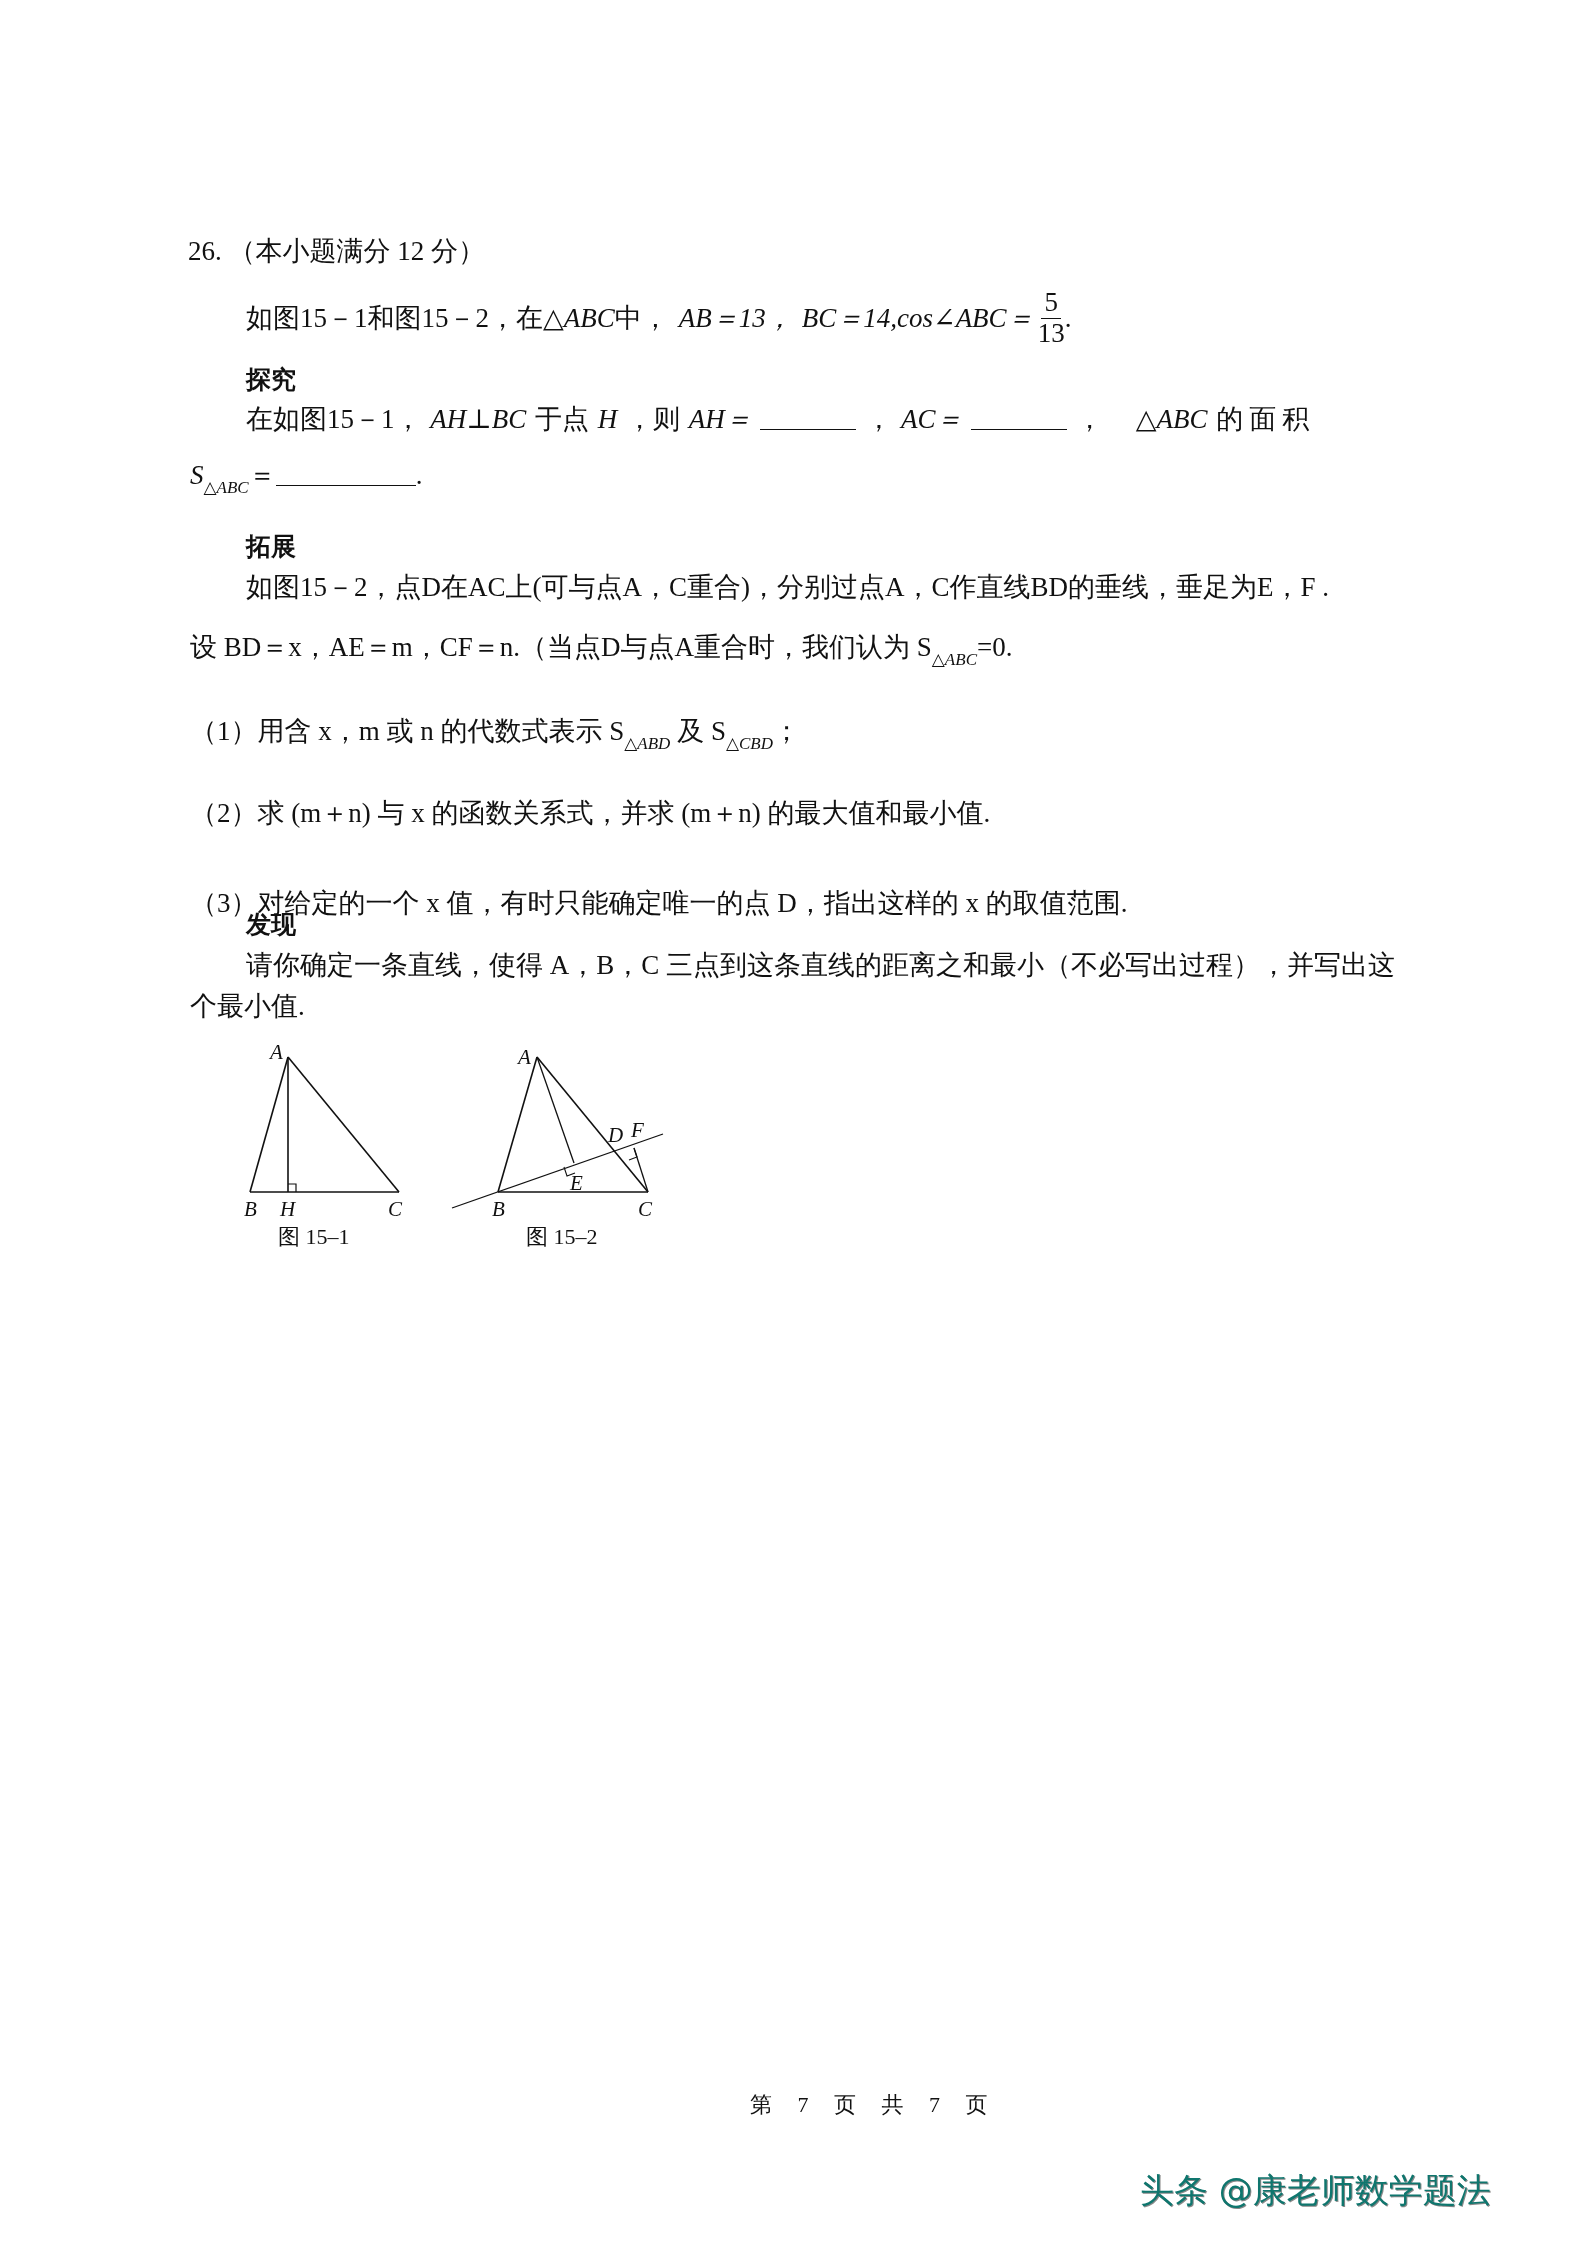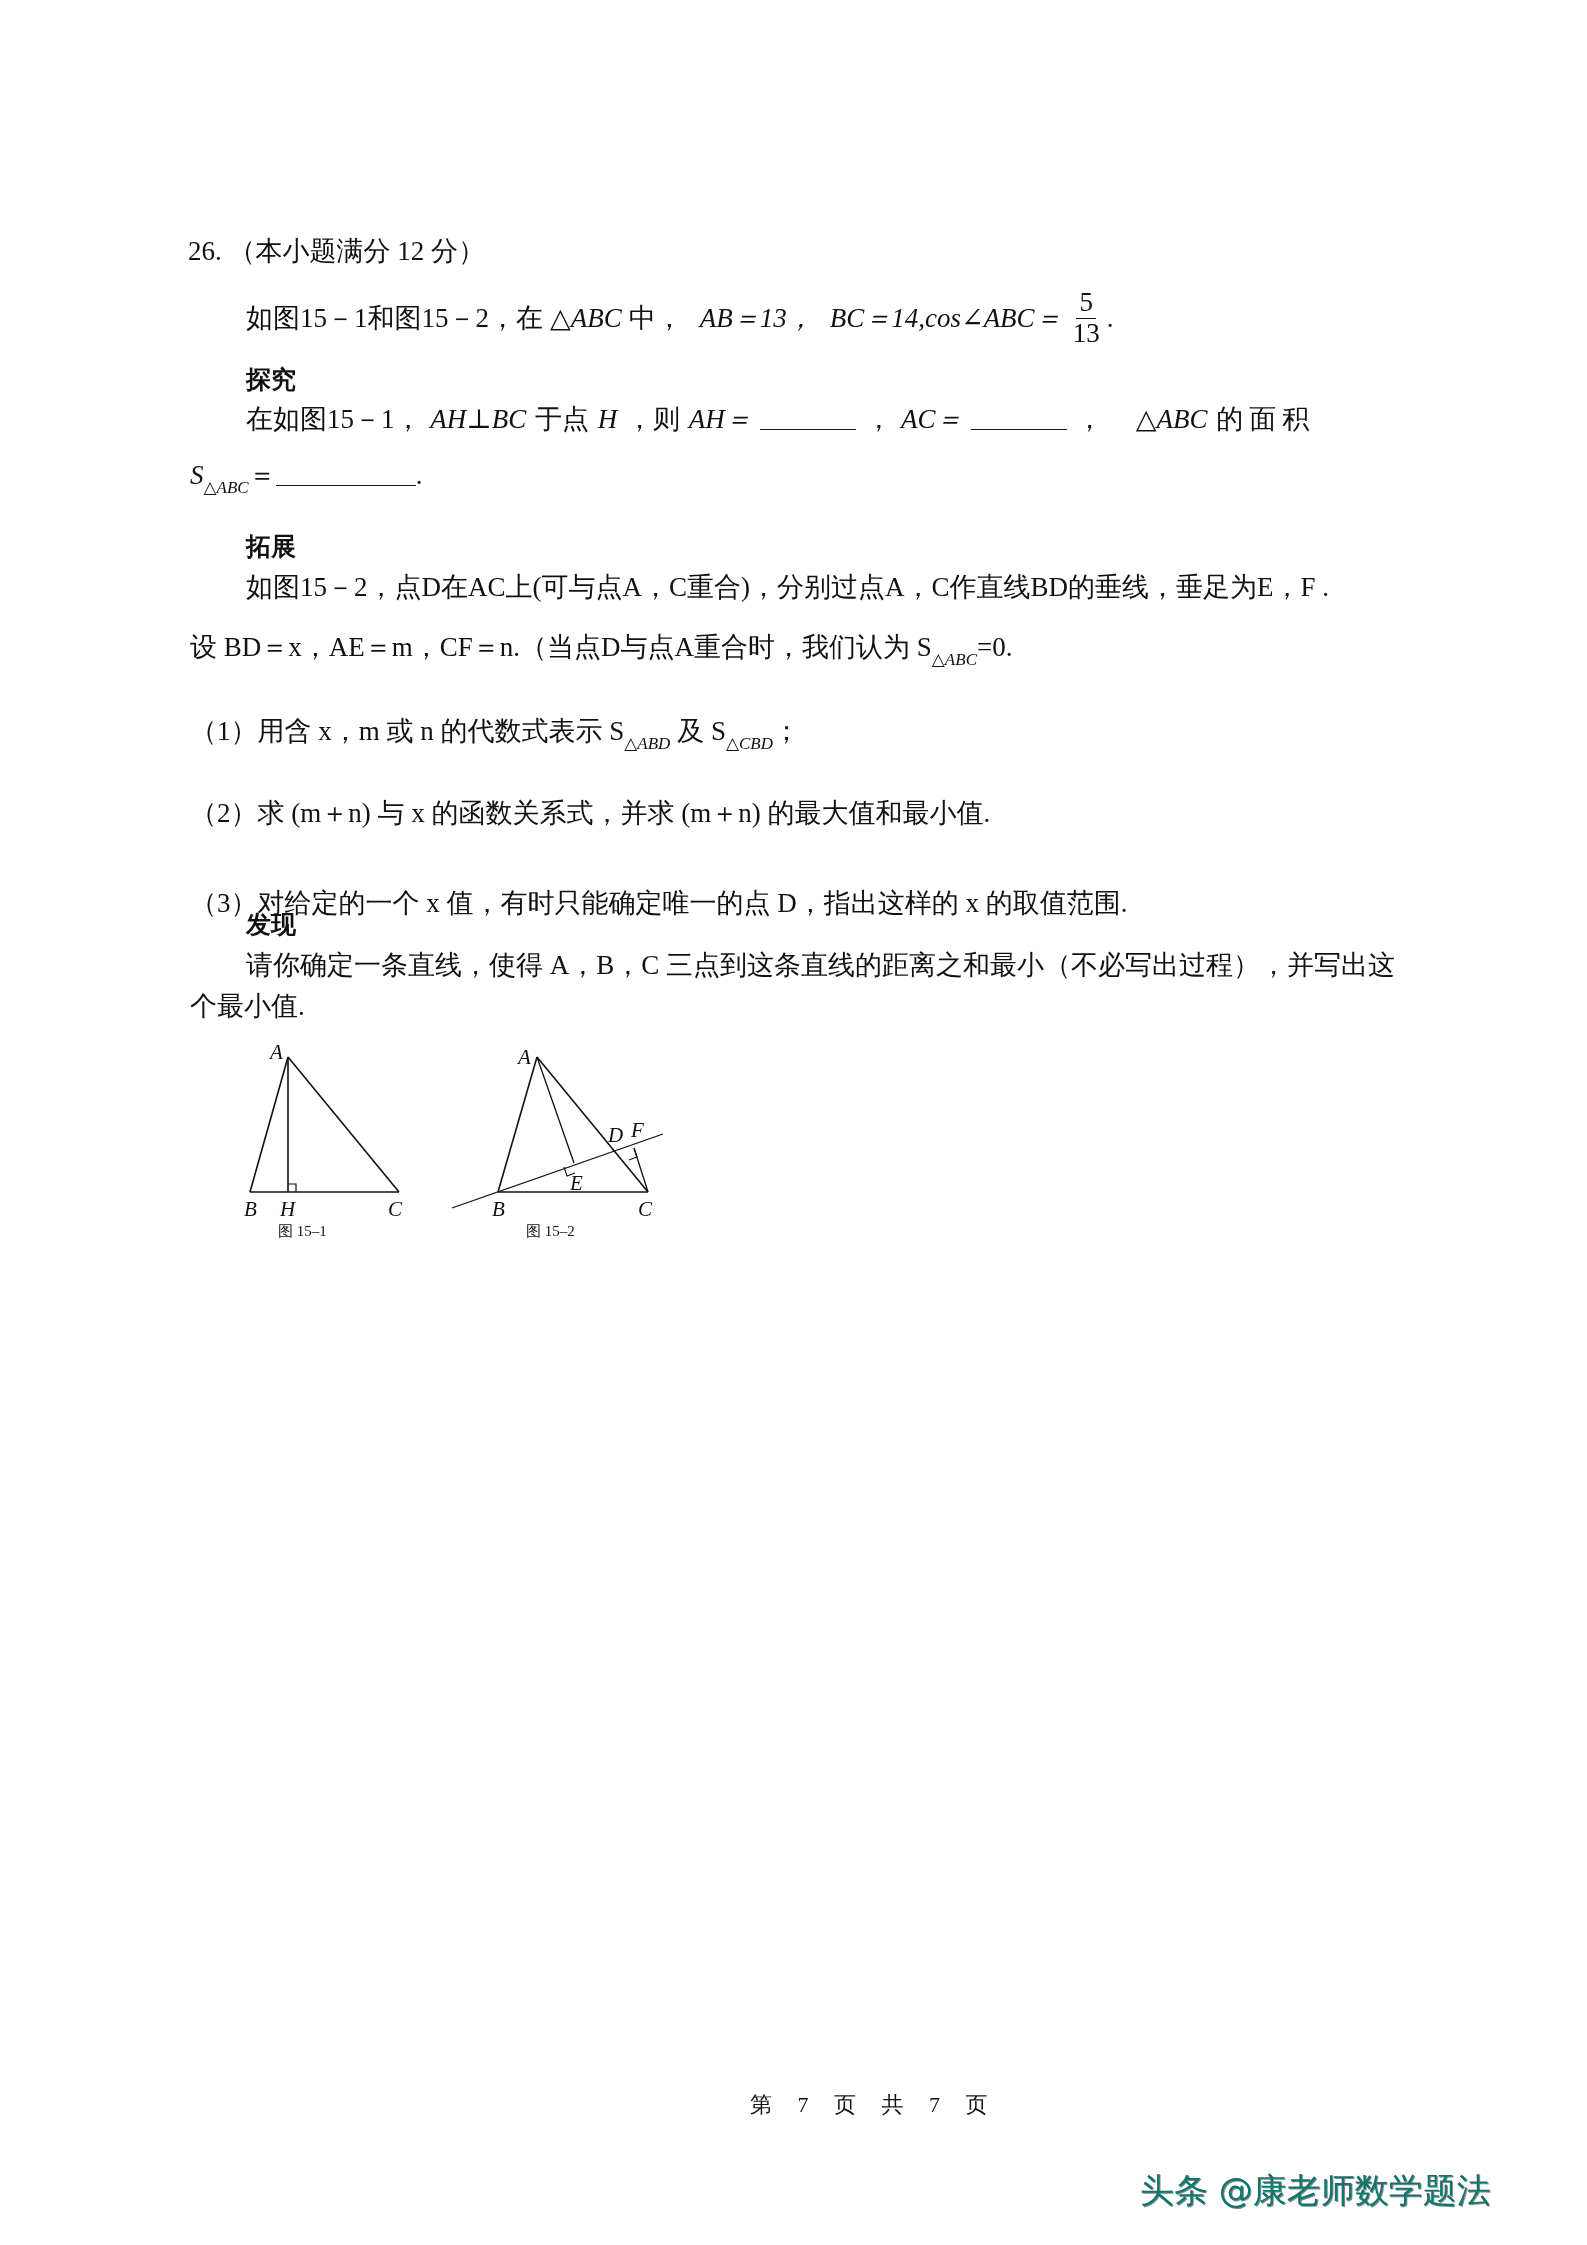--- a/index.html
+++ b/index.html
@@ -9,38 +9,38 @@
       color: #111111;
     }
     .abs { position: absolute; white-space: nowrap; }
     .t { font-size: 27px; line-height: 1; }
     .i { font-style: italic; }
     .b { font-weight: bold; font-family: "DejaVu Sans", "Liberation Sans", sans-serif; font-size: 25px; }
     .sub { font-size: 17px; font-style: italic; vertical-align: -9px; }
     .blank { display: inline-block; border-bottom: 1.5px solid #111; height: 22px; vertical-align: -2px; }
     .frac { display: inline-flex; flex-direction: column; align-items: center; vertical-align: middle; line-height: 1.1; margin-left: 4px; }
     .frac .num { border-bottom: 1.5px solid #111; padding: 0 3px; }
-    .fig-caption { font-size: 15px; text-align: right; }
+    .fig-caption { font-size: 22px; text-align: right; }
     .footer { font-size: 22px; letter-spacing: 10px; }
     .watermark {
       font-family: "DejaVu Sans", "Liberation Sans", sans-serif;
       font-size: 34px; color: #0f766e;
       text-shadow: 1px 1px 0 #888, -1px 0 0 #fff;
     }
     svg text { font-family: "Liberation Serif", serif; font-style: italic; font-size: 21px; fill: #111; }
   </style>
 </head>
 <body>
 
 <div class="abs t" style="left:188px; top:238px;">
   <span>26.</span>
   <span>（本小题满分 12 分）</span>
 </div>
 
-<div class="abs t" style="left:246px; top:288px; display:flex; align-items:center;gap:7px;">
+<div class="abs t" style="left:246px; top:288px; display:flex; align-items:center;">
   <span>如图15－1和图15－2，在</span>
   <span class="i">△ABC</span>
   <span>中，</span>
   <span class="i" style="margin-left:10px;">AB＝13，</span>
   <span class="i" style="margin-left:9px;">BC＝14,cos∠ABC＝</span>
   <span class="frac">
     <span class="num">5</span>
     <span class="den">13</span>
   </span>
   <span>.</span>

